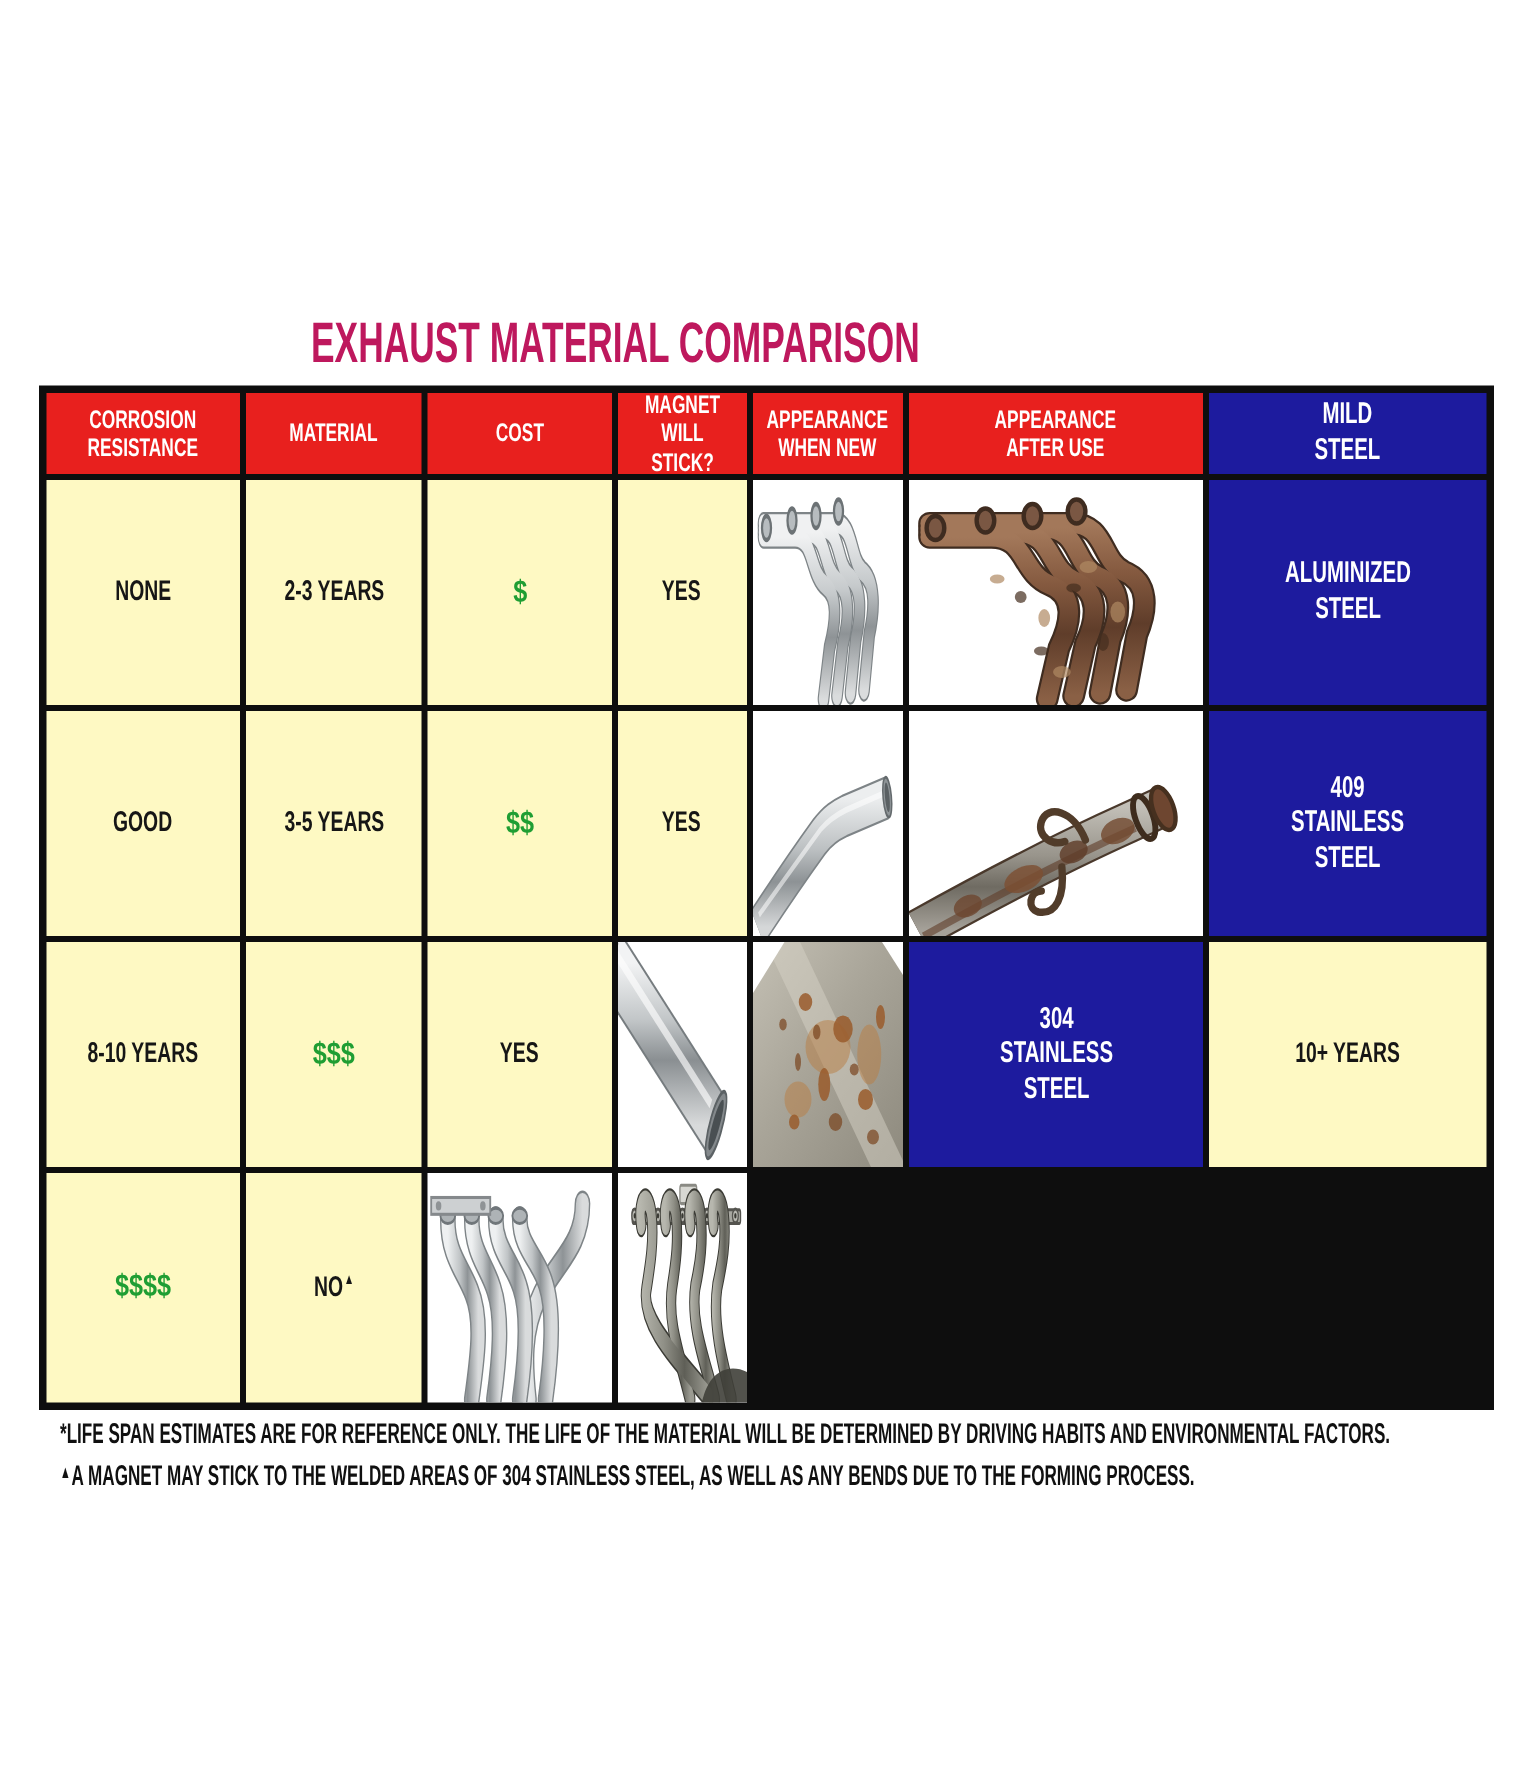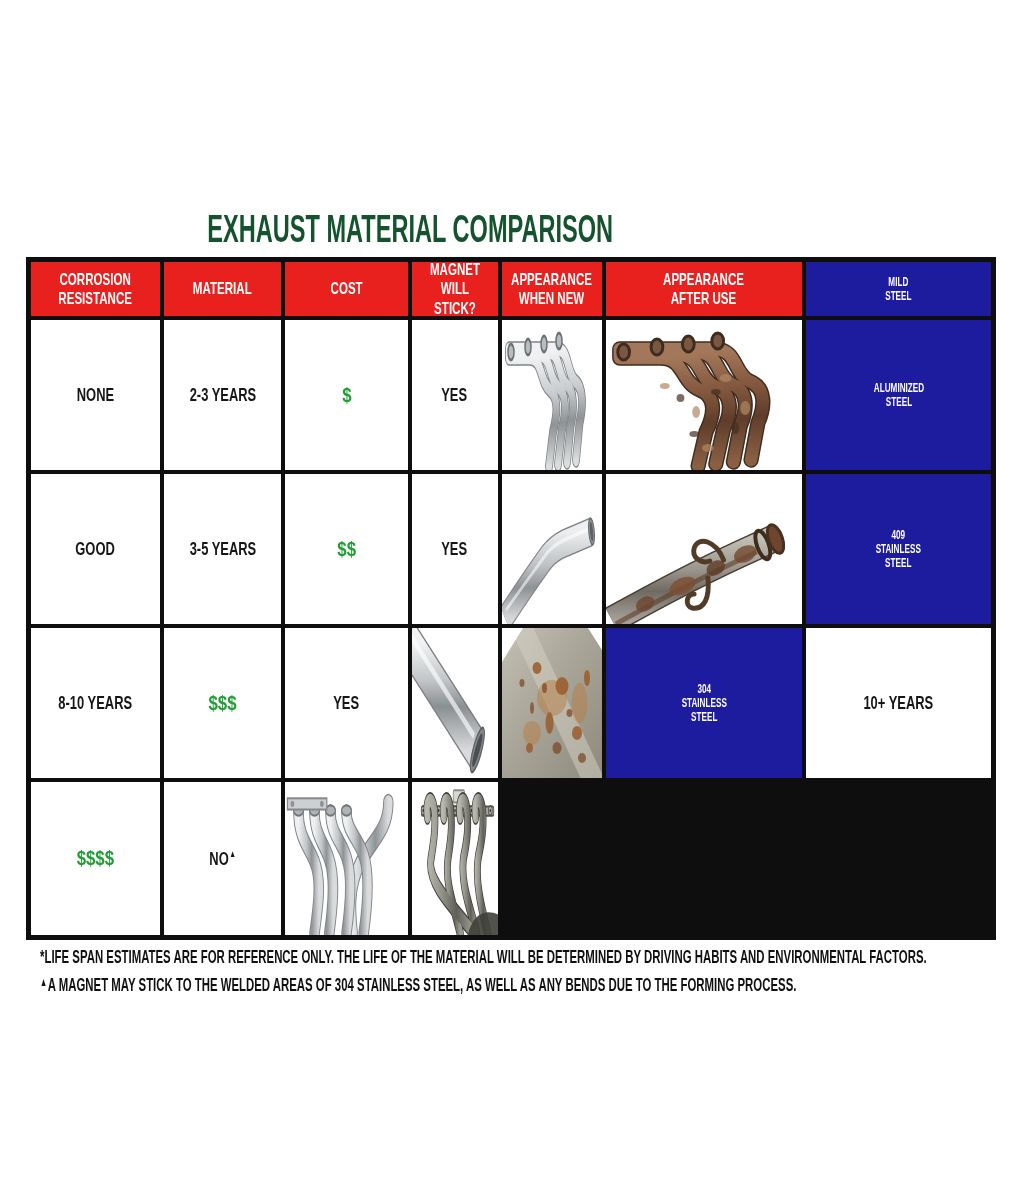--- a/index.html
+++ b/index.html
@@ -6,31 +6,31 @@
   body{
     width:1024px;height:1190px;position:relative;overflow:hidden;
     background:#ffffff;
     font-family:"Liberation Sans","DejaVu Sans",sans-serif;
     font-weight:bold;
     --red:#e8201e; --blue:#1d1b9e; --green:#1f9e33; --grid:#0e0e0e;
   }
   .cond{display:inline-block;transform:scaleX(.68);transform-origin:center center;
         white-space:pre-line;text-align:center;}
   .title-wrap{position:absolute;top:208px;left:0;width:820px;text-align:center;
-        font-size:38px;color:#14532d;}
+        font-size:38px;color:#be185d;}
   .title-wrap .cond{transform:scaleX(.62);white-space:nowrap;}
   .grid{position:absolute;left:26px;top:257px;width:970px;height:683px;
         background:var(--grid);display:grid;box-sizing:border-box;
         grid-template-columns:129px 117px 123px 86px 100px 196px 185px;
         grid-template-rows:54px 150px 150px 150px 153px;
         gap:4px;padding:5px;}
   .cell{display:flex;align-items:center;justify-content:center;overflow:hidden;}
   .hdr{background:var(--red);color:#ffffff;font-size:17px;line-height:1.12;}
-  .mat{background:var(--blue);color:#ffffff;font-size:12px;line-height:1.18;}
-  .data{background:#ffffff;color:#161616;font-size:19px;line-height:1.15;}
+  .mat{background:var(--blue);color:#ffffff;font-size:20px;line-height:1.18;}
+  .data{background:#fef9c3;color:#161616;font-size:19px;line-height:1.15;}
   .cost{color:var(--green);font-size:21px;}
   .cost .cond{transform:scaleX(.8);}
   .photo{background:#ffffff;}
   .photo svg{width:100%;height:100%;display:block;}
   .supmark{font-size:10px;vertical-align:8px;margin-left:1px;}
   .fn{position:absolute;left:40px;font-size:19px;color:#101010;white-space:nowrap;
       transform:scaleX(.60);transform-origin:left center;}
   .fn-1{top:946px;} .fn-2{top:974px;}
   .fnmark{font-size:12px;vertical-align:5px;margin-right:1px;}
 </style>

